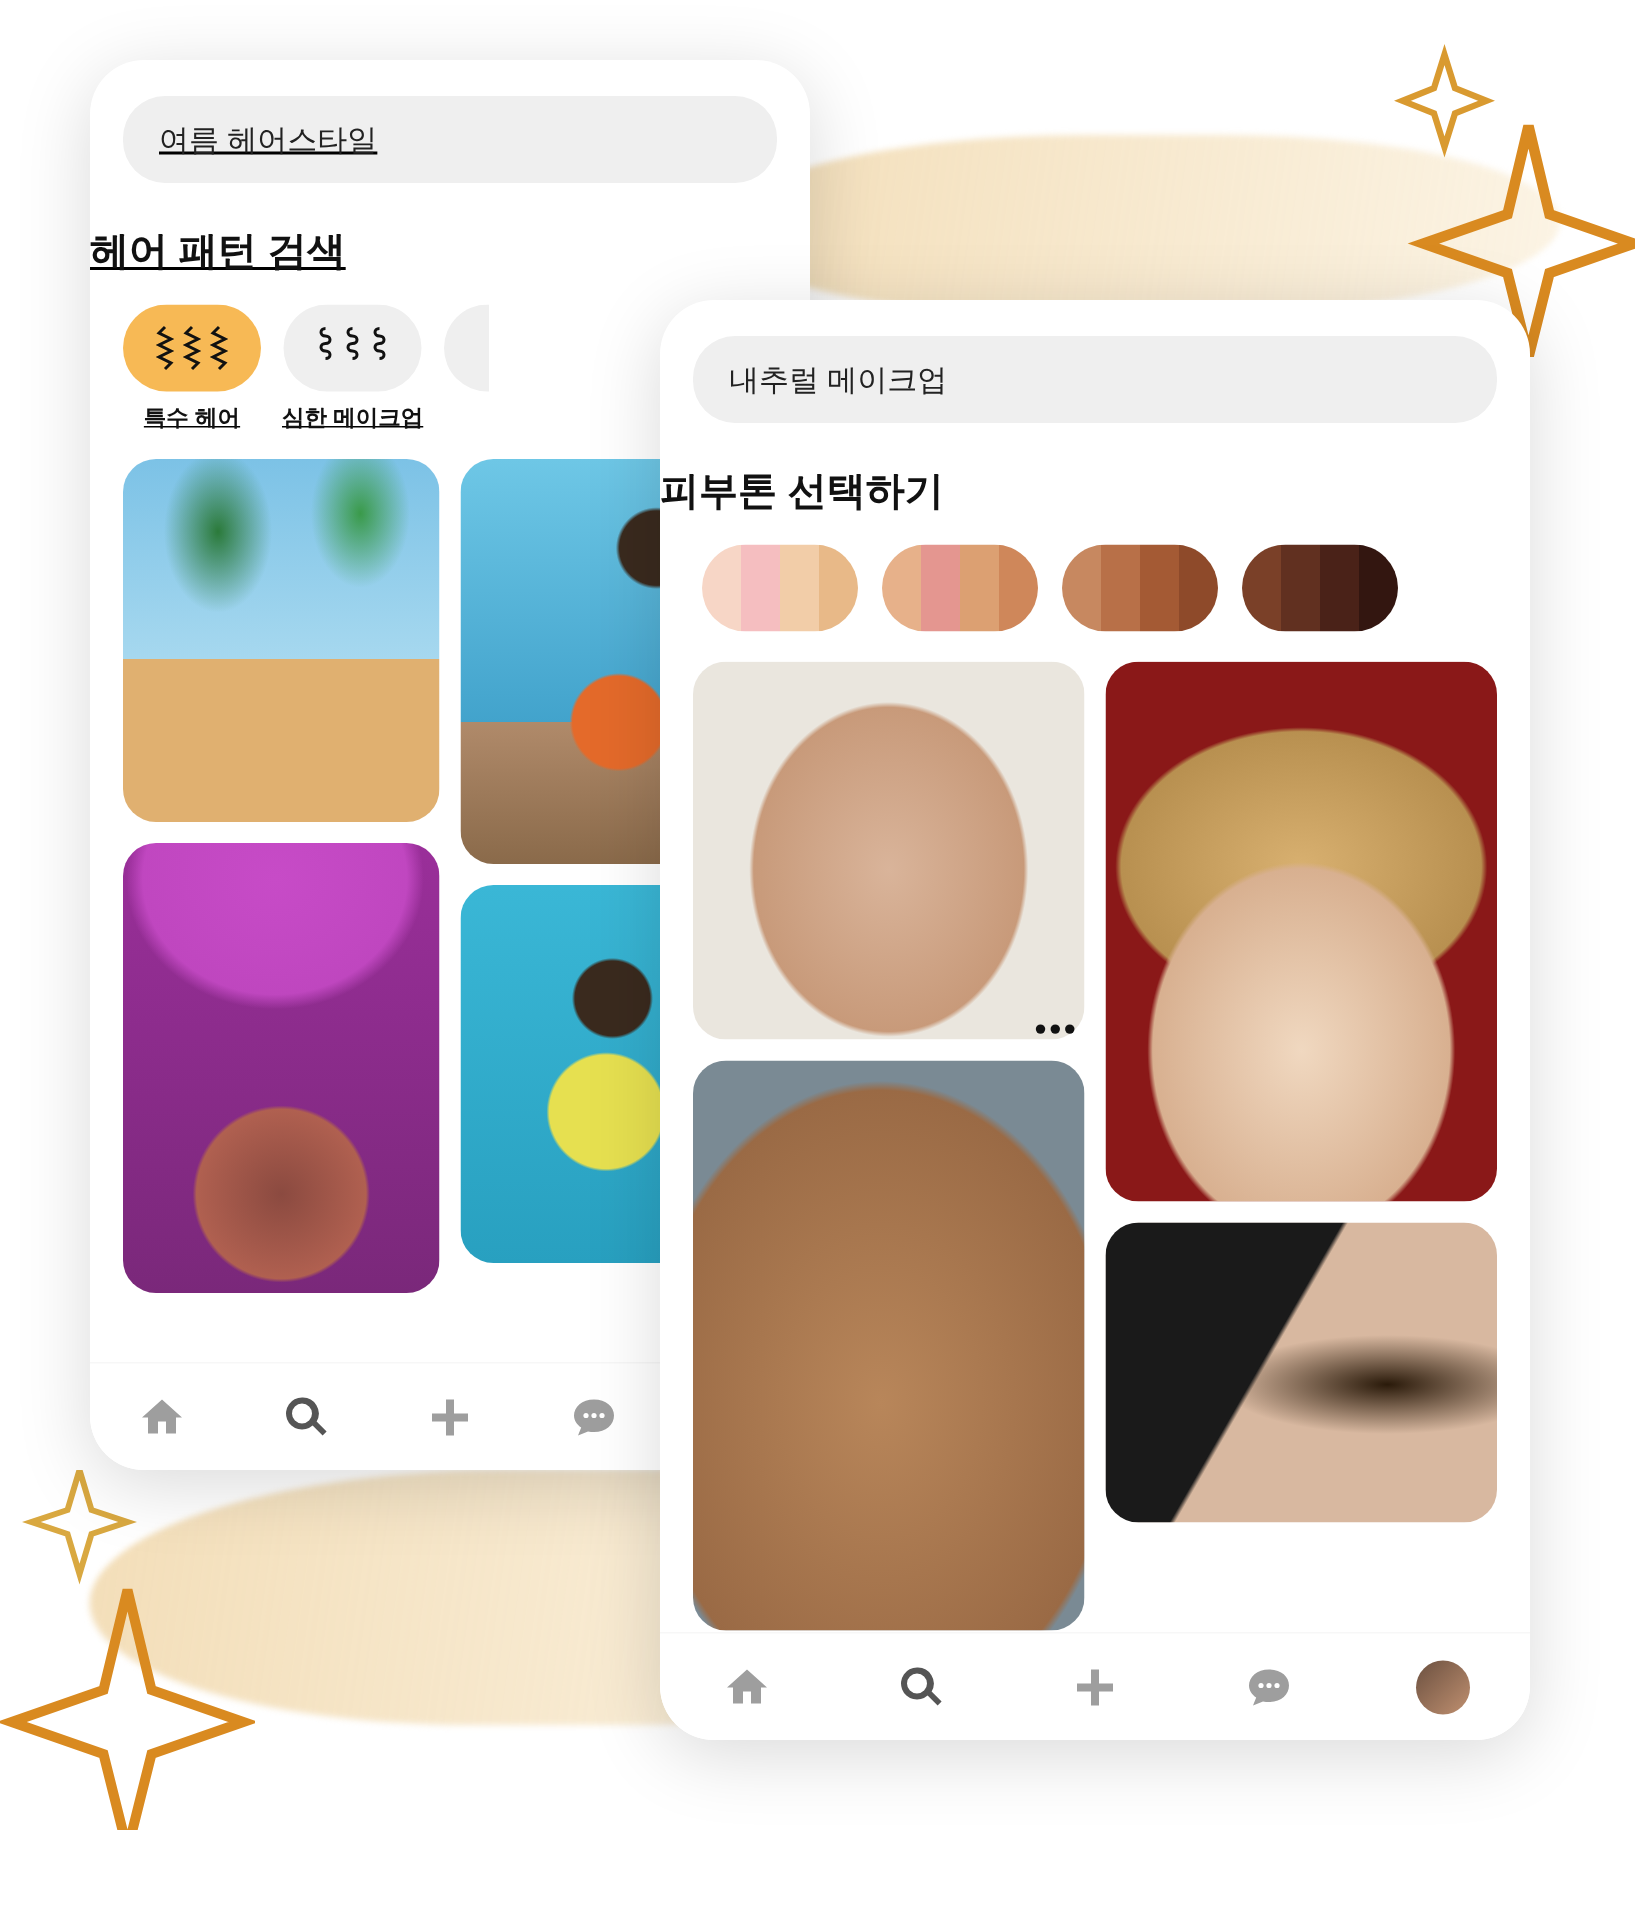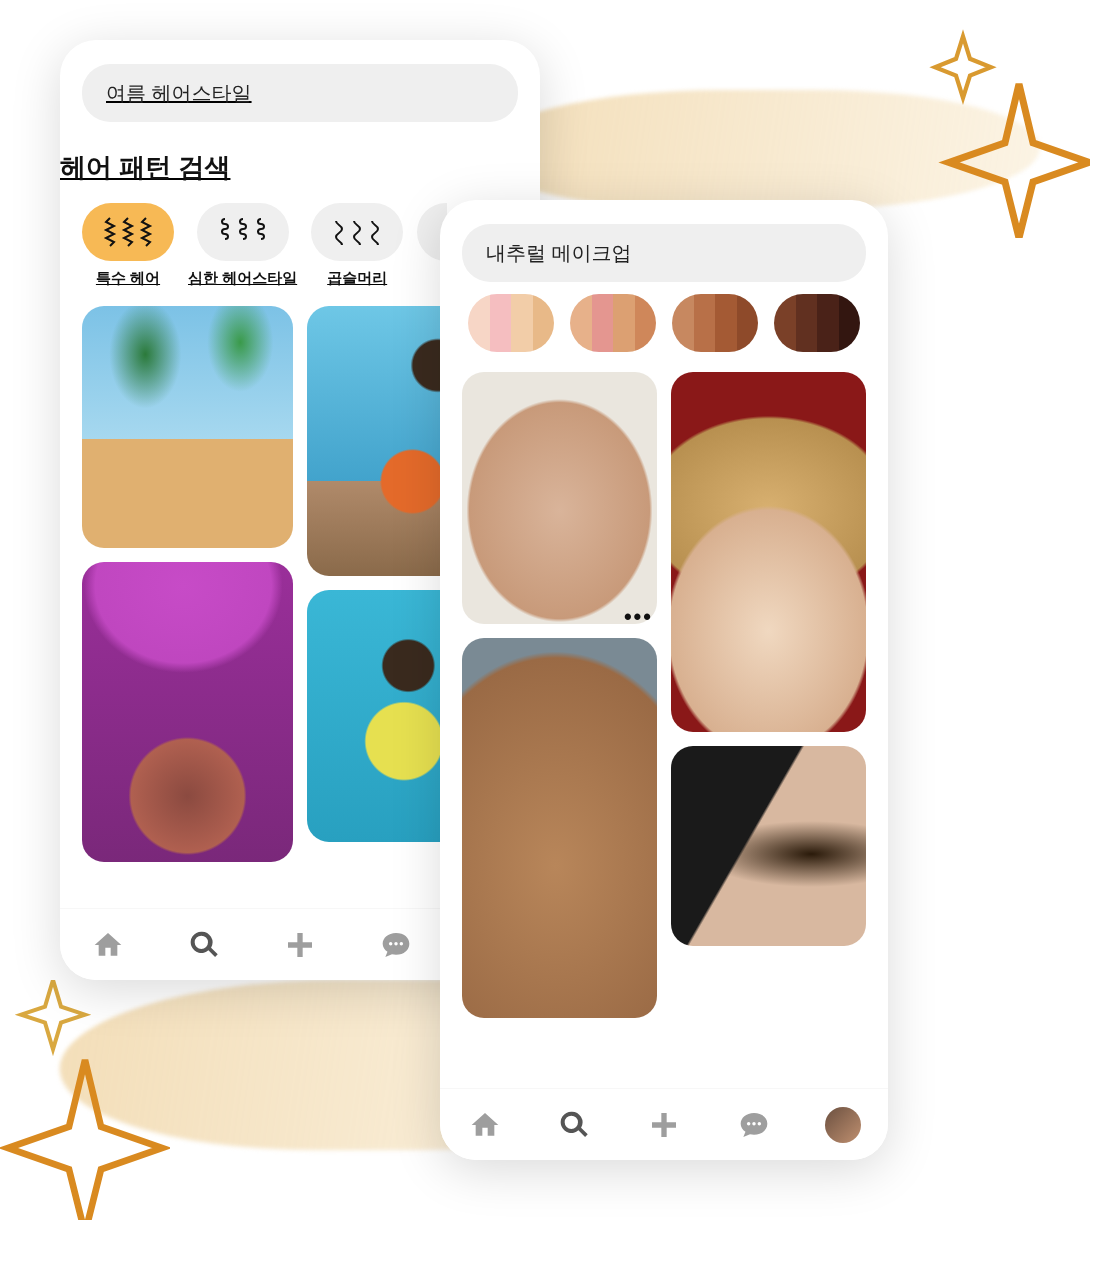--- a/index.html
+++ b/index.html
@@ -28,21 +28,21 @@
     .phone {
       position: absolute;
       background: #fff;
       border-radius: 36px;
       box-shadow: 0 10px 50px rgba(0,0,0,0.15);
       display: flex;
       flex-direction: column;
       overflow: hidden;
     }
     .phone.left { left: 60px; top: 40px; width: 480px; height: 940px; text-decoration: underline; }
-    .phone.right { left: 440px; top: 200px; width: 448px; height: 960px; }
+    .phone.right { left: 440px; top: 200px; width: 580px; height: 960px; }
 
     .searchbar {
       margin: 24px 22px 12px 22px;
       height: 58px;
       background: #efefef;
       border-radius: 28px;
       display: flex;
       align-items: center;
       padding: 0 24px;
       color: #222;
@@ -245,35 +245,21 @@
           <svg class="squig" viewBox="0 0 14 30">
             <path d="M7 2c-4 0-4 5 0 5s4 5 0 5-4 5 0 5 4 5 0 5" stroke="#111" stroke-width="2" fill="none"></path>
           </svg>
           <svg class="squig" viewBox="0 0 14 30">
             <path d="M7 2c-4 0-4 5 0 5s4 5 0 5-4 5 0 5 4 5 0 5" stroke="#111" stroke-width="2" fill="none"></path>
           </svg>
           <svg class="squig" viewBox="0 0 14 30">
             <path d="M7 2c-4 0-4 5 0 5s4 5 0 5-4 5 0 5 4 5 0 5" stroke="#111" stroke-width="2" fill="none"></path>
           </svg>
         </div>
-        <div class="chip-label">심한 헤어스타일</div>
-      </div>
-      <div class="chip">
-        <div class="chip-pill">
-          <svg class="squig" viewBox="0 0 14 30">
-            <path d="M4 4c0 4 6 4 6 8s-6 4-6 8 6 4 6 8" stroke="#111" stroke-width="2" fill="none"></path>
-          </svg>
-          <svg class="squig" viewBox="0 0 14 30">
-            <path d="M4 4c0 4 6 4 6 8s-6 4-6 8 6 4 6 8" stroke="#111" stroke-width="2" fill="none"></path>
-          </svg>
-          <svg class="squig" viewBox="0 0 14 30">
-            <path d="M4 4c0 4 6 4 6 8s-6 4-6 8 6 4 6 8" stroke="#111" stroke-width="2" fill="none"></path>
-          </svg>
-        </div>
-        <div class="chip-label">곱슬머리</div>
+        <div class="chip-label">심한 메이크업</div>
       </div>
       <div class="chip">
         <div class="chip-pill" style="width:30px;border-top-right-radius:0;border-bottom-right-radius:0;"></div>
       </div>
     </div>
 
   <div class="grid" id="grid-left">
       <div class="card">
         <div class="img palm"></div>
       </div>
@@ -313,20 +299,21 @@
         </svg>
       </div>
     <div class="nav-icon"></div>
   </div>
 </div>
 
 <div class="phone right">
   <div class="searchbar">
     <span>내추럴 메이크업</span>
   </div>
+  <div class="section-title">피부톤 선택하기</div>
 
   <div class="tones" id="tones-right">
       <div class="tone">
         <span style="background: rgb(247, 214, 198);"></span>
         <span style="background: rgb(245, 190, 192);"></span>
         <span style="background: rgb(242, 205, 168);"></span>
         <span style="background: rgb(232, 185, 136);"></span>
       </div>
       <div class="tone">
         <span style="background: rgb(231, 177, 138);"></span>

